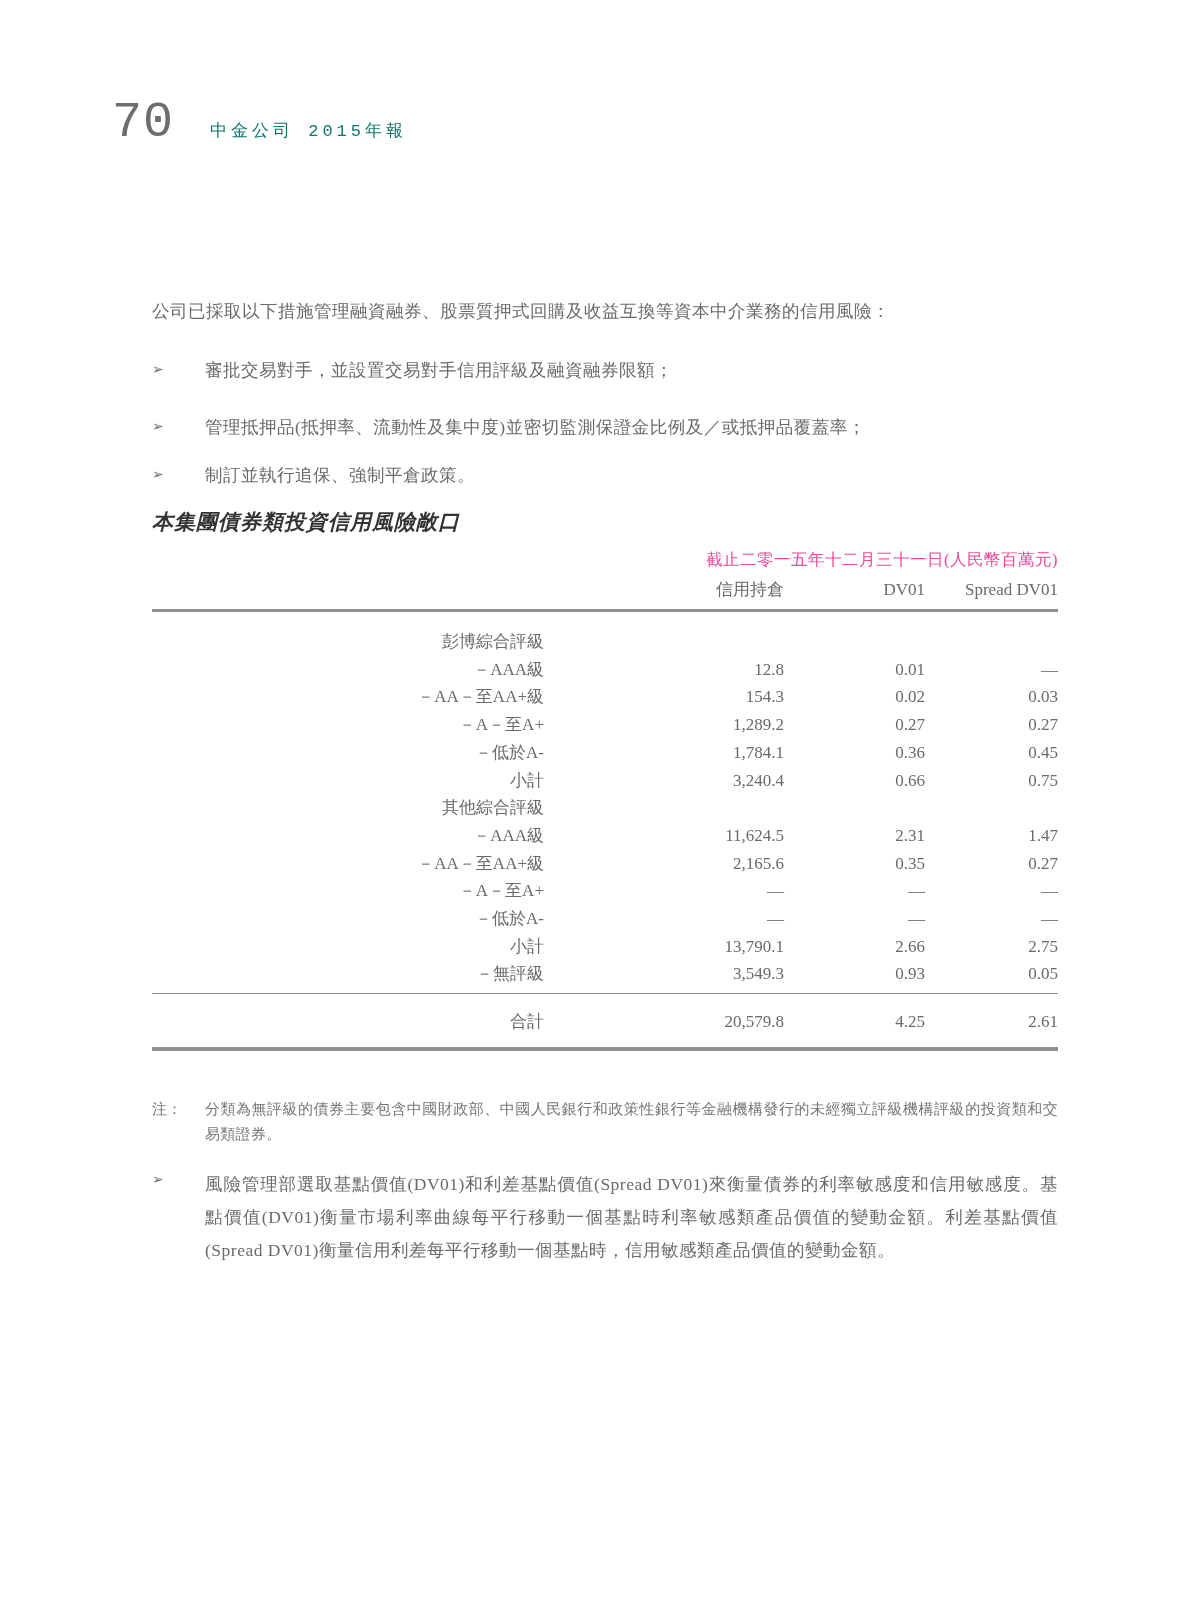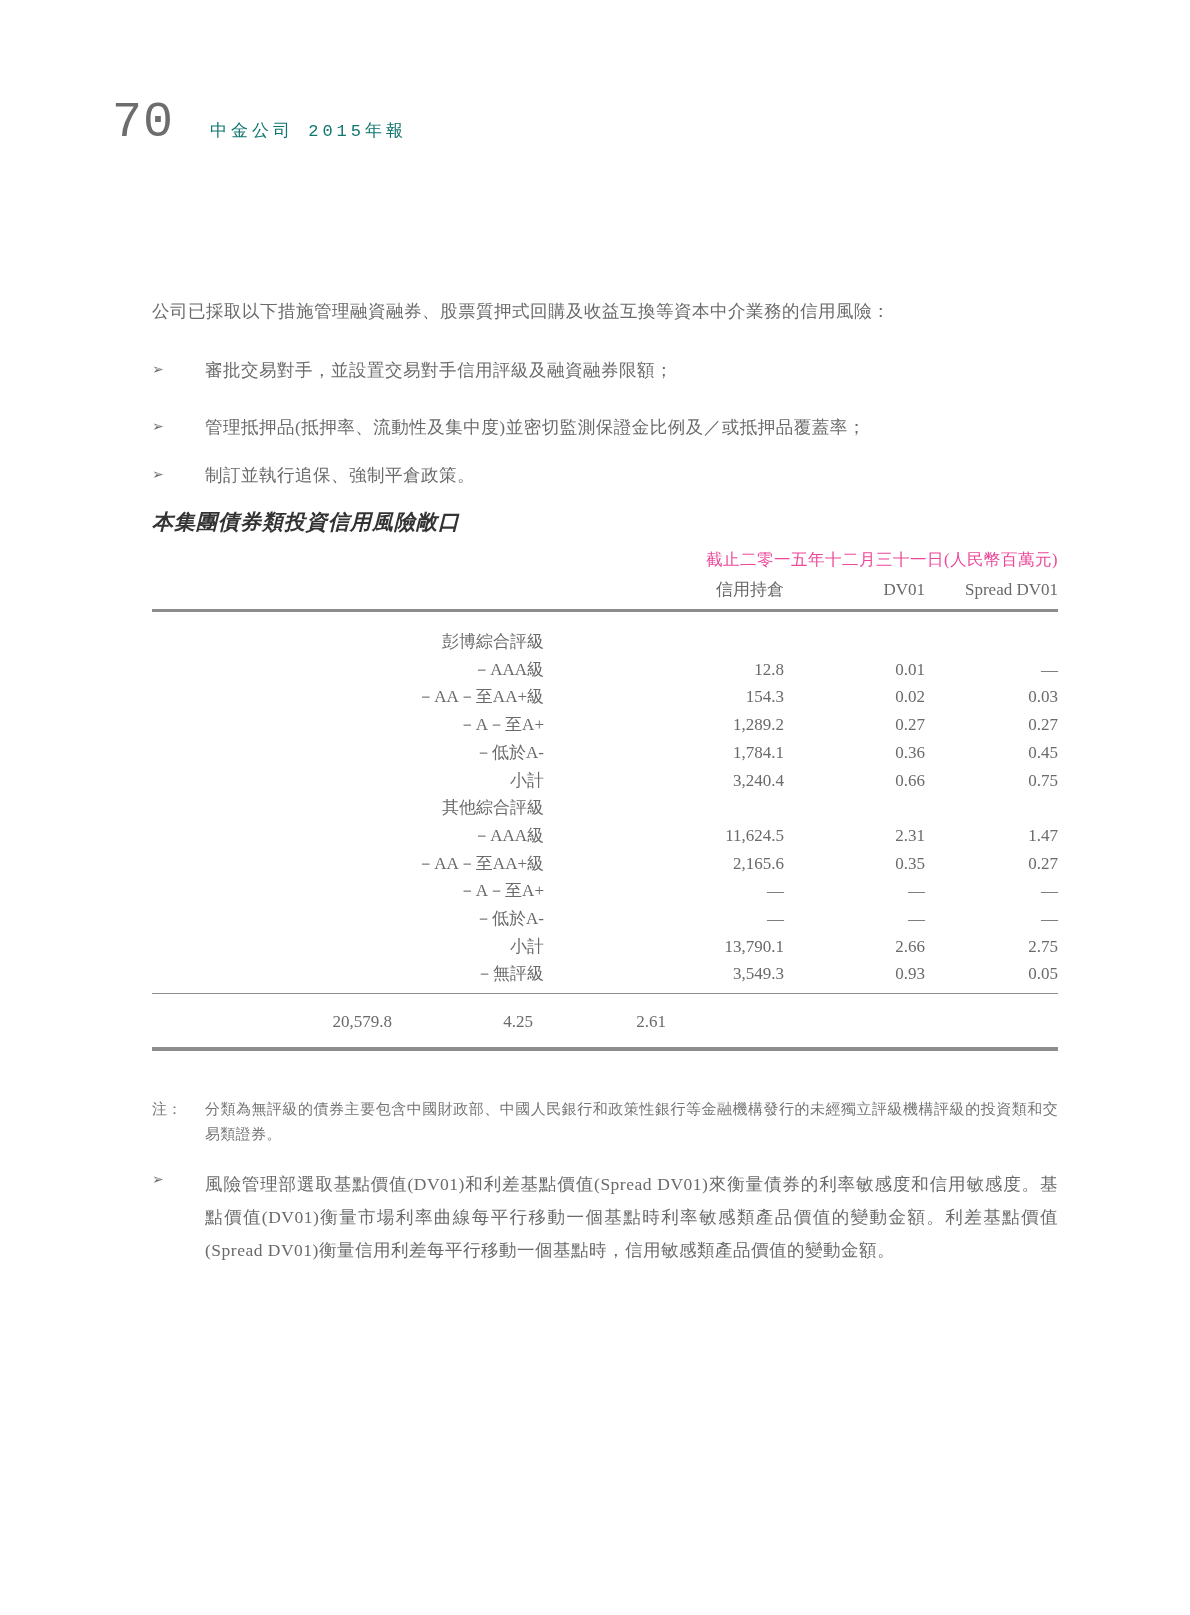--- a/index.html
+++ b/index.html
@@ -179,20 +179,21 @@
             <span class="t-label">－無評級</span>
             <span class="t-c t-c1">3,549.3</span>
             <span class="t-c t-c2">0.93</span>
             <span class="t-c t-c3">0.05</span>
           </div>
         </div>
 
       <div class="rule-thin"></div>
 
       <div class="t-row t-total">
+        <span class="t-label">合計</span>
         <span class="t-c t-c1">20,579.8</span>
         <span class="t-c t-c2">4.25</span>
         <span class="t-c t-c3">2.61</span>
       </div>
 
       <div class="rule-double-bottom"></div>
     </div>
 
     <div class="note-row">
       <span class="note-label">注：</span>

